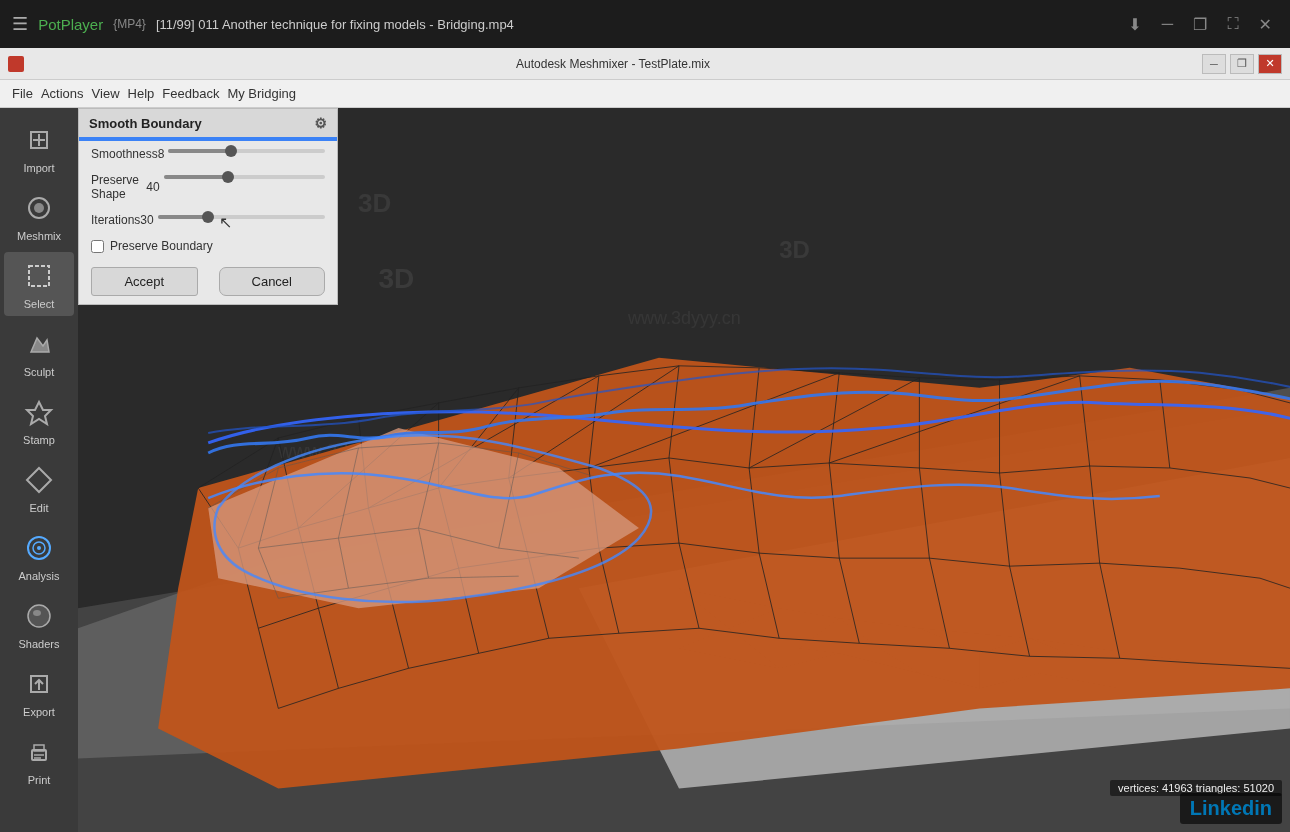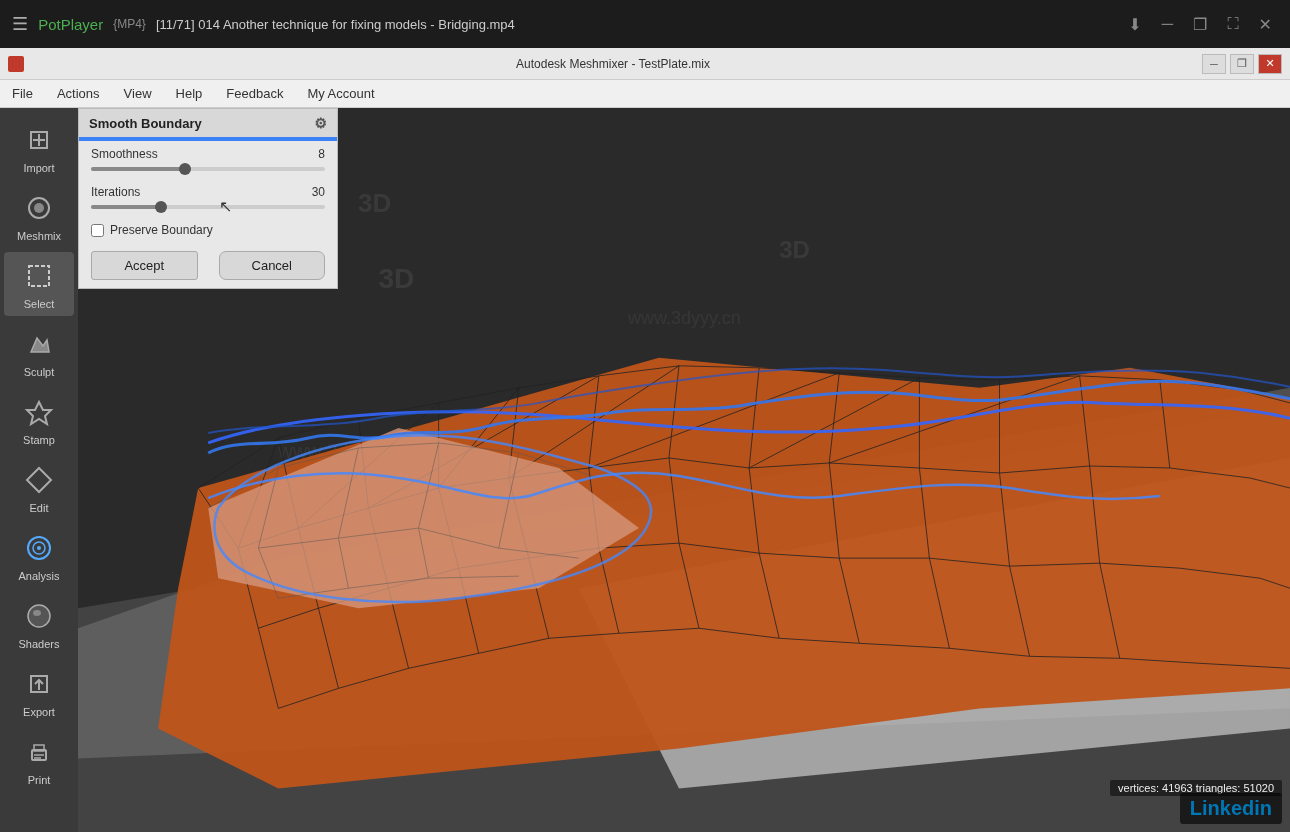--- a/index.html
+++ b/index.html
@@ -50,21 +50,21 @@
     .mm-titlebar-btn { width: 24px; height: 20px; background: #ddd; border: 1px solid #bbb; display: flex; align-items: center; justify-content: center; font-size: 11px; cursor: pointer; color: #555; }
     .mm-titlebar-btn.close { background: #c0392b; color: #fff; }
 
     
     .mm-menubar {
       height: 28px;
       background: #f0f0f0;
       display: flex;
       align-items: center;
       padding: 0 8px;
-      gap: 16px;
+      gap: 0;
       border-bottom: 1px solid #ccc;
       font-size: 13px;
       color: #333;
     }
     .mm-menubar span { cursor: pointer; padding: 2px 4px; }
 
     
     .mm-main {
       display: flex;
       flex: 1;
@@ -140,21 +140,20 @@
       justify-content: space-between;
       border-bottom: 4px solid #3b82f6;
       font-weight: bold;
       font-size: 13px;
     }
     .panel-header-title { font-size: 13px; font-weight: bold; }
     .panel-gear { font-size: 14px; cursor: pointer; color: #555; }
     .panel-row {
       padding: 6px 12px;
       display: flex;
-      flex-direction: column;
       gap: 4px;
     }
     .panel-row-header {
       display: flex;
       justify-content: space-between;
       align-items: center;
     }
     .param-label { font-size: 12px; color: #333; }
     .param-value { font-size: 12px; color: #333; }
     .slider-track {
@@ -250,21 +249,21 @@
       border-radius: 2px;
     }
   </style>
 </head>
 <body>
 
 <div class="titlebar">
   <span class="titlebar-menu">☰</span>
   <span class="titlebar-logo">PotPlayer</span>
   <span class="titlebar-format">{MP4}</span>
-  <span class="titlebar-title">[11/71] 014 Another technique for fixing models - Bridging.mp4</span>
+  <span class="titlebar-title">[11/99] 011 Another technique for fixing models - Bridging.mp4</span>
   <div class="titlebar-controls">
     <span>⬇</span>
     <span>─</span>
     <span>❐</span>
     <span>⛶</span>
     <span>✕</span>
   </div>
 </div>
 
 <div class="mm-window">
@@ -280,21 +279,21 @@
       <div class="mm-titlebar-btn close">✕</div>
     </div>
   </div>
 
   <div class="mm-menubar">
     <span>File</span>
     <span>Actions</span>
     <span>View</span>
     <span>Help</span>
     <span>Feedback</span>
-    <span>My Account</span>
+    <span>My Bridging</span>
   </div>
 
   <div class="mm-main">
 
     <div class="mm-sidebar">
       <div class="sidebar-item">
         <div class="sidebar-icon">
           <svg width="32" height="32" viewBox="0 0 32 32">
               <rect x="8" y="8" width="16" height="16" fill="none" stroke="#aaa" stroke-width="2"></rect>
               <line x1="16" y1="10" x2="16" y2="22" stroke="#aaa" stroke-width="2"></line>
@@ -602,20 +601,30 @@
           <div class="panel-row-header">
             <span class="param-label">Smoothness</span>
             <span class="param-value">8</span>
           </div>
           <div class="slider-track">
             <div class="slider-fill" style="width:40%"></div>
             <div class="slider-thumb" style="left:40%"></div>
           </div>
         </div>
 
+        <div class="panel-row">
+          <div class="panel-row-header">
+            <span class="param-label">Preserve Shape</span>
+            <span class="param-value">40</span>
+          </div>
+          <div class="slider-track">
+            <div class="slider-fill" style="width:40%"></div>
+            <div class="slider-thumb" style="left:40%"></div>
+          </div>
+        </div>
 
         <div class="panel-row">
           <div class="panel-row-header">
             <span class="param-label">Iterations</span>
             <span class="param-value">30</span>
           </div>
           <div class="slider-track">
             <div class="slider-fill" style="width:30%"></div>
             <div class="slider-thumb" style="left:30%"></div>
           </div>

